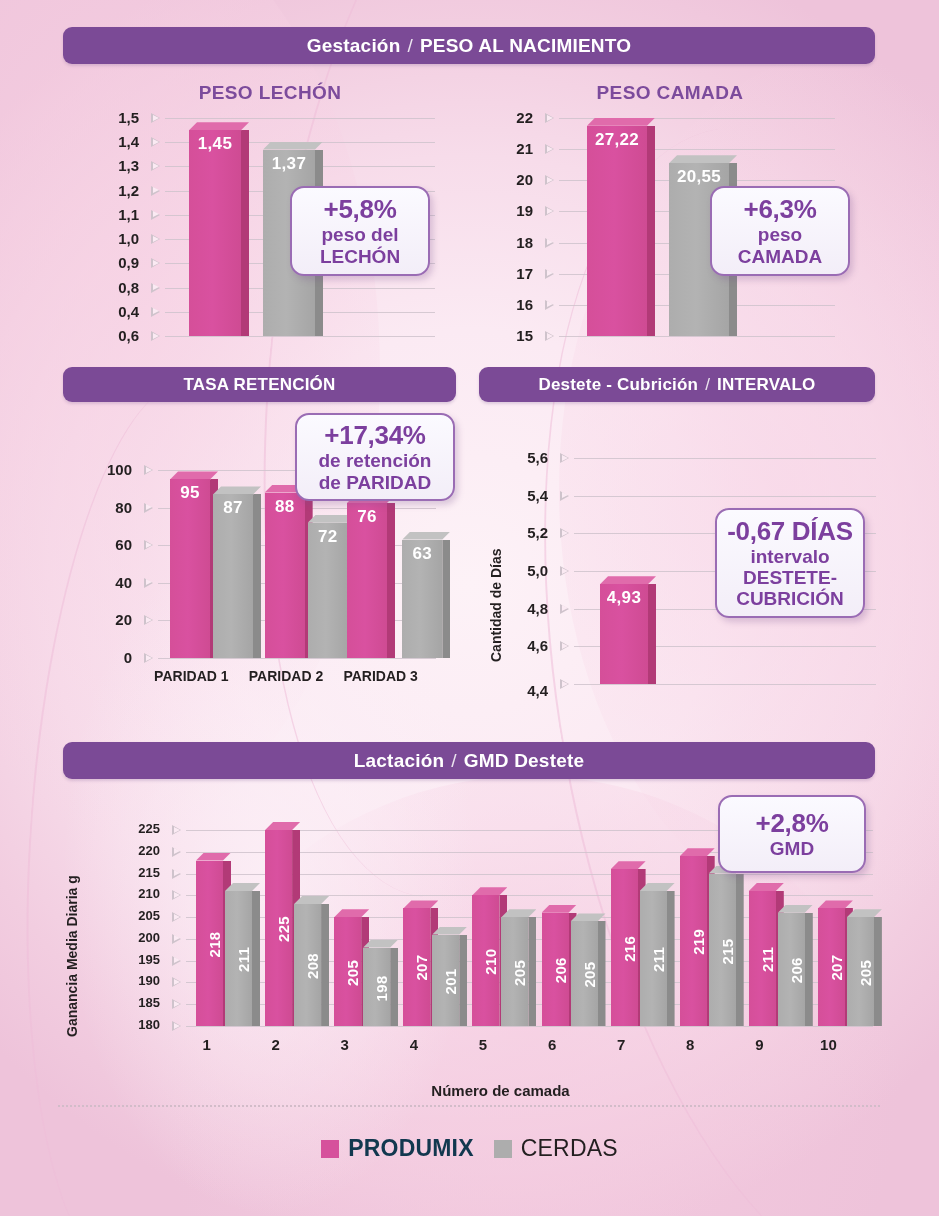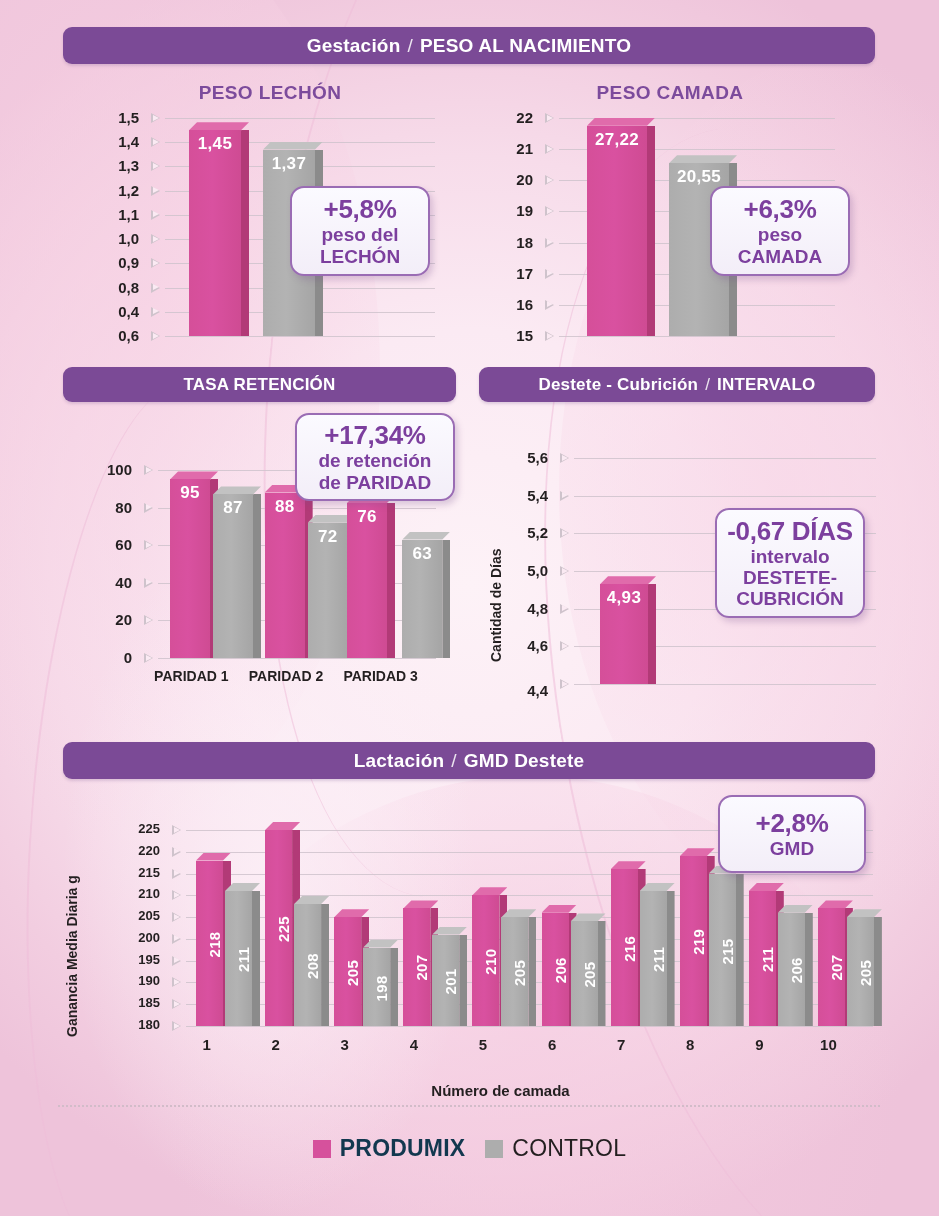--- a/index.html
+++ b/index.html
@@ -632,17 +632,17 @@
   </div>
 
   <div class="divider"></div>
   <div class="legend">
     <div class="item">
       <span class="sw pink"></span>
       <span class="lbl produmix">PRODUMIX</span>
     </div>
     <div class="item">
       <span class="sw gray"></span>
-      <span class="lbl control">CONTROL</span>
+      <span class="lbl control">CERDAS</span>
     </div>
   </div>
 
 </div>
 
 </body></html>

